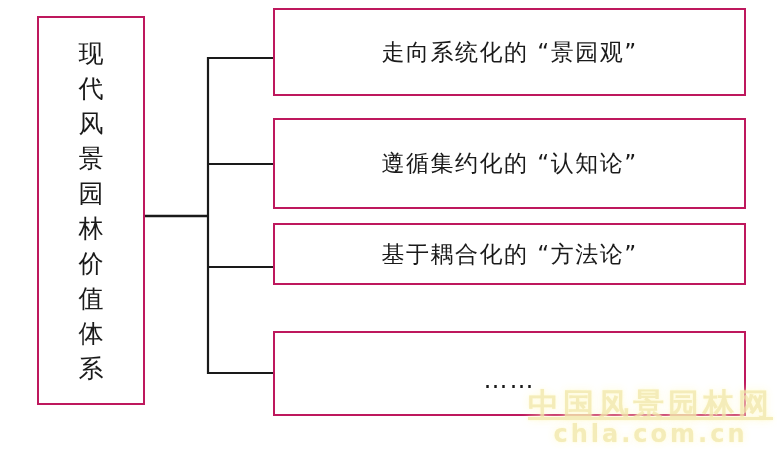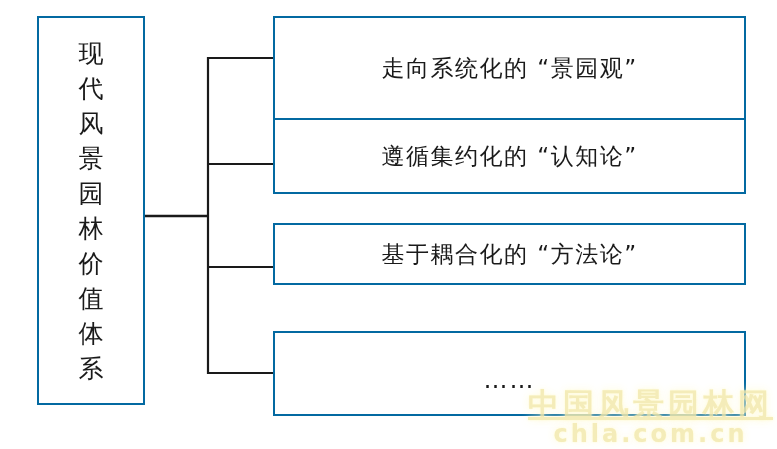--- a/index.html
+++ b/index.html
@@ -13,21 +13,21 @@
     font-family: "DejaVu Sans", "Liberation Sans", sans-serif;
   }
   .connectors {
     position: absolute;
     left: 0; top: 0;
     width: 777px; height: 449px;
     pointer-events: none;
   }
   .box {
     position: absolute;
-    border: 2px solid #0369a1;
+    border: 2px solid #be185d;
     background: #ffffff;
     display: flex;
     align-items: center;
     justify-content: center;
     color: #1a1a1a;
   }
   .root-box {
     left: 37px; top: 16px;
     width: 108px; height: 389px;
   }
@@ -37,22 +37,22 @@
     line-height: 35px;
     letter-spacing: 0;
     text-align: center;
     word-break: break-all;
     color: #1a1a1a;
   }
   .node-box {
     left: 273px;
     width: 473px;
   }
-  .node-box-1 { top: 16px;  height: 104px; }
-  .node-box-2 { top: 118px; height: 76px; }
+  .node-box-1 { top: 8px;  height: 88px; }
+  .node-box-2 { top: 118px; height: 91px; }
   .node-box-3 { top: 223px; height: 62px; }
   .node-box-4 { top: 331px; height: 85px; }
   .node-label {
     font-size: 23px;
     letter-spacing: 1.5px;
     color: #1a1a1a;
     white-space: nowrap;
   }
   .node-label-dots {
     font-size: 24px;

